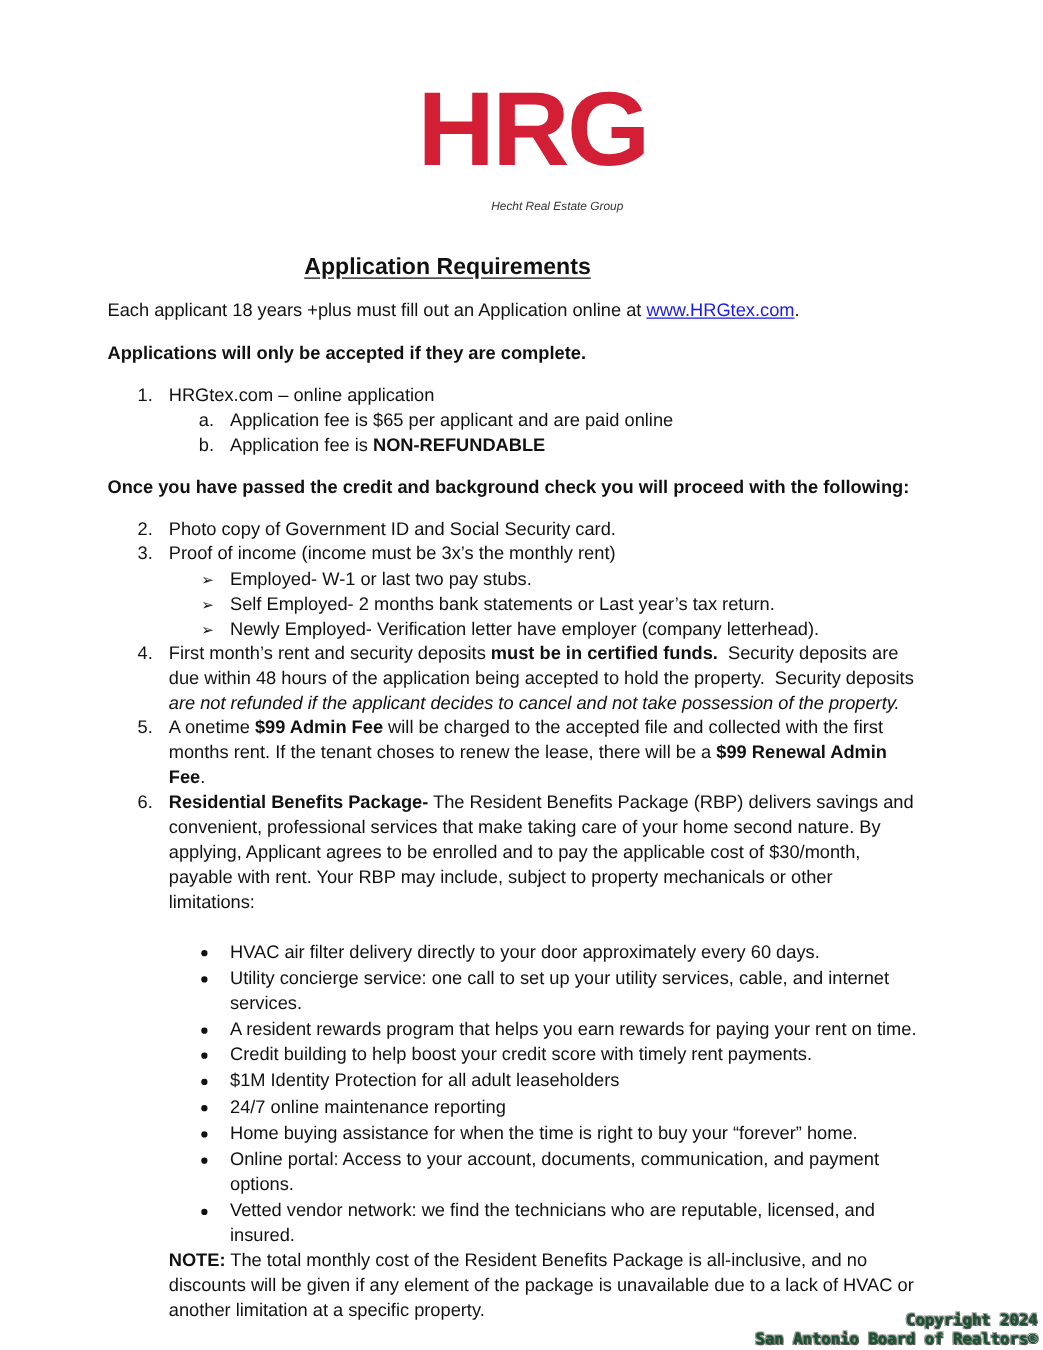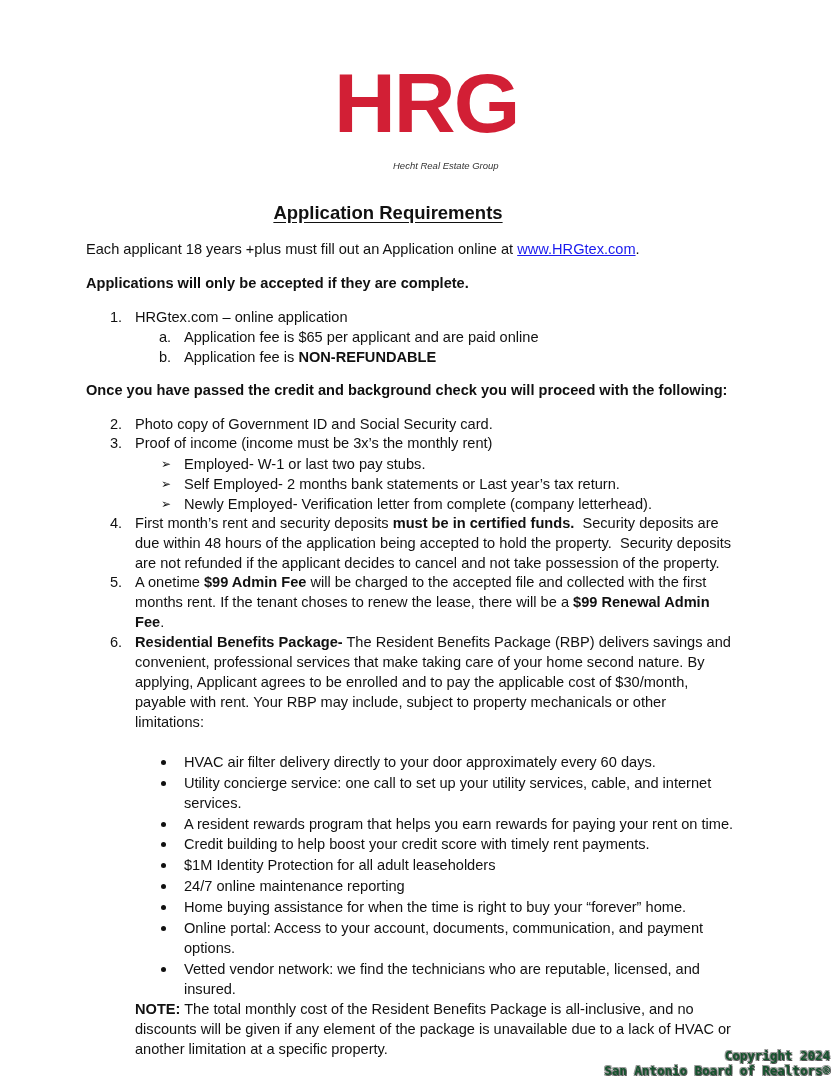--- a/index.html
+++ b/index.html
@@ -23,21 +23,21 @@
     }
     .logo-tag {
       position: absolute; left: 59px; top: 68px;
       font-style: italic; font-size: 9.5px; line-height: 12px; color: #333333;
       white-space: nowrap;
       margin-top: 24px;
     }
     .title {
       position: absolute; left: 0; width: 716px; top: 202px;
       text-align: center; font-weight: bold; font-size: 18.5px; line-height: 22px;
-      text-decoration: underline; text-underline-offset: 3px; padding-left: 30px;
+      text-decoration: underline; text-underline-offset: 3px;
     }
     .line { position: absolute; white-space: nowrap; }
     .b { font-weight: bold; }
     a.link { color: #1a1aee; text-decoration: underline; }
     .num { position: absolute; }
     .bullet-dot {
       position: absolute; width: 5px; height: 5px; border-radius: 50%; background: #111;
     }
     .arrow { position: absolute; font-size: 12px; }
     .copyright {
@@ -75,26 +75,26 @@
 <div class="num" style="left:110px; top:414px;">2.</div>
 <div class="line" style="left:135px; top:414px;">Photo copy of Government ID and Social Security card.</div>
 
 <div class="num" style="left:110px; top:433px;">3.</div>
 <div class="line" style="left:135px; top:433px;">Proof of income (income must be 3x’s the monthly rent)</div>
 <div class="arrow" style="left:161px; top:454px;">➢</div>
 <div class="line" style="left:184px; top:454px;">Employed- W-1 or last two pay stubs.</div>
 <div class="arrow" style="left:161px; top:474px;">➢</div>
 <div class="line" style="left:184px; top:474px;">Self Employed- 2 months bank statements or Last year’s tax return.</div>
 <div class="arrow" style="left:161px; top:494px;">➢</div>
-<div class="line" style="left:184px; top:494px;">Newly Employed- Verification letter from complete (company letterhead).</div>
+<div class="line" style="left:184px; top:494px;">Newly Employed- Verification letter have employer (company letterhead).</div>
 
 <div class="num" style="left:110px; top:513px;">4.</div>
 <div class="line" style="left:135px; top:513px;"><span>First month’s rent and security deposits </span><span class="b">must be in certified funds.</span><span style="white-space:pre">  Security deposits are</span></div>
 <div class="line" style="left:135px; top:533px; white-space:pre;">due within 48 hours of the application being accepted to hold the property.  Security deposits</div>
-<div class="line" style="left:135px; top:553px;">are not refunded if the applicant decides to cancel and not take possession of the property.</div>
+<div class="line" style="left:135px; top:553px;font-style:italic;">are not refunded if the applicant decides to cancel and not take possession of the property.</div>
 
 <div class="num" style="left:110px; top:572px;">5.</div>
 <div class="line" style="left:135px; top:572px;"><span>A onetime </span><span class="b">$99 Admin Fee</span><span> will be charged to the accepted file and collected with the first</span></div>
 <div class="line" style="left:135px; top:592px;"><span>months rent. If the tenant choses to renew the lease, there will be a </span><span class="b">$99 Renewal Admin</span></div>
 <div class="line" style="left:135px; top:612px;"><span class="b">Fee</span><span>.</span></div>
 
 <div class="num" style="left:110px; top:632px;">6.</div>
 <div class="line" style="left:135px; top:632px;"><span class="b">Residential Benefits Package-</span><span> The Resident Benefits Package (RBP) delivers savings and</span></div>
 <div class="line" style="left:135px; top:652px;">convenient, professional services that make taking care of your home second nature. By</div>
 <div class="line" style="left:135px; top:672px;">applying, Applicant agrees to be enrolled and to pay the applicable cost of $30/month,</div>

